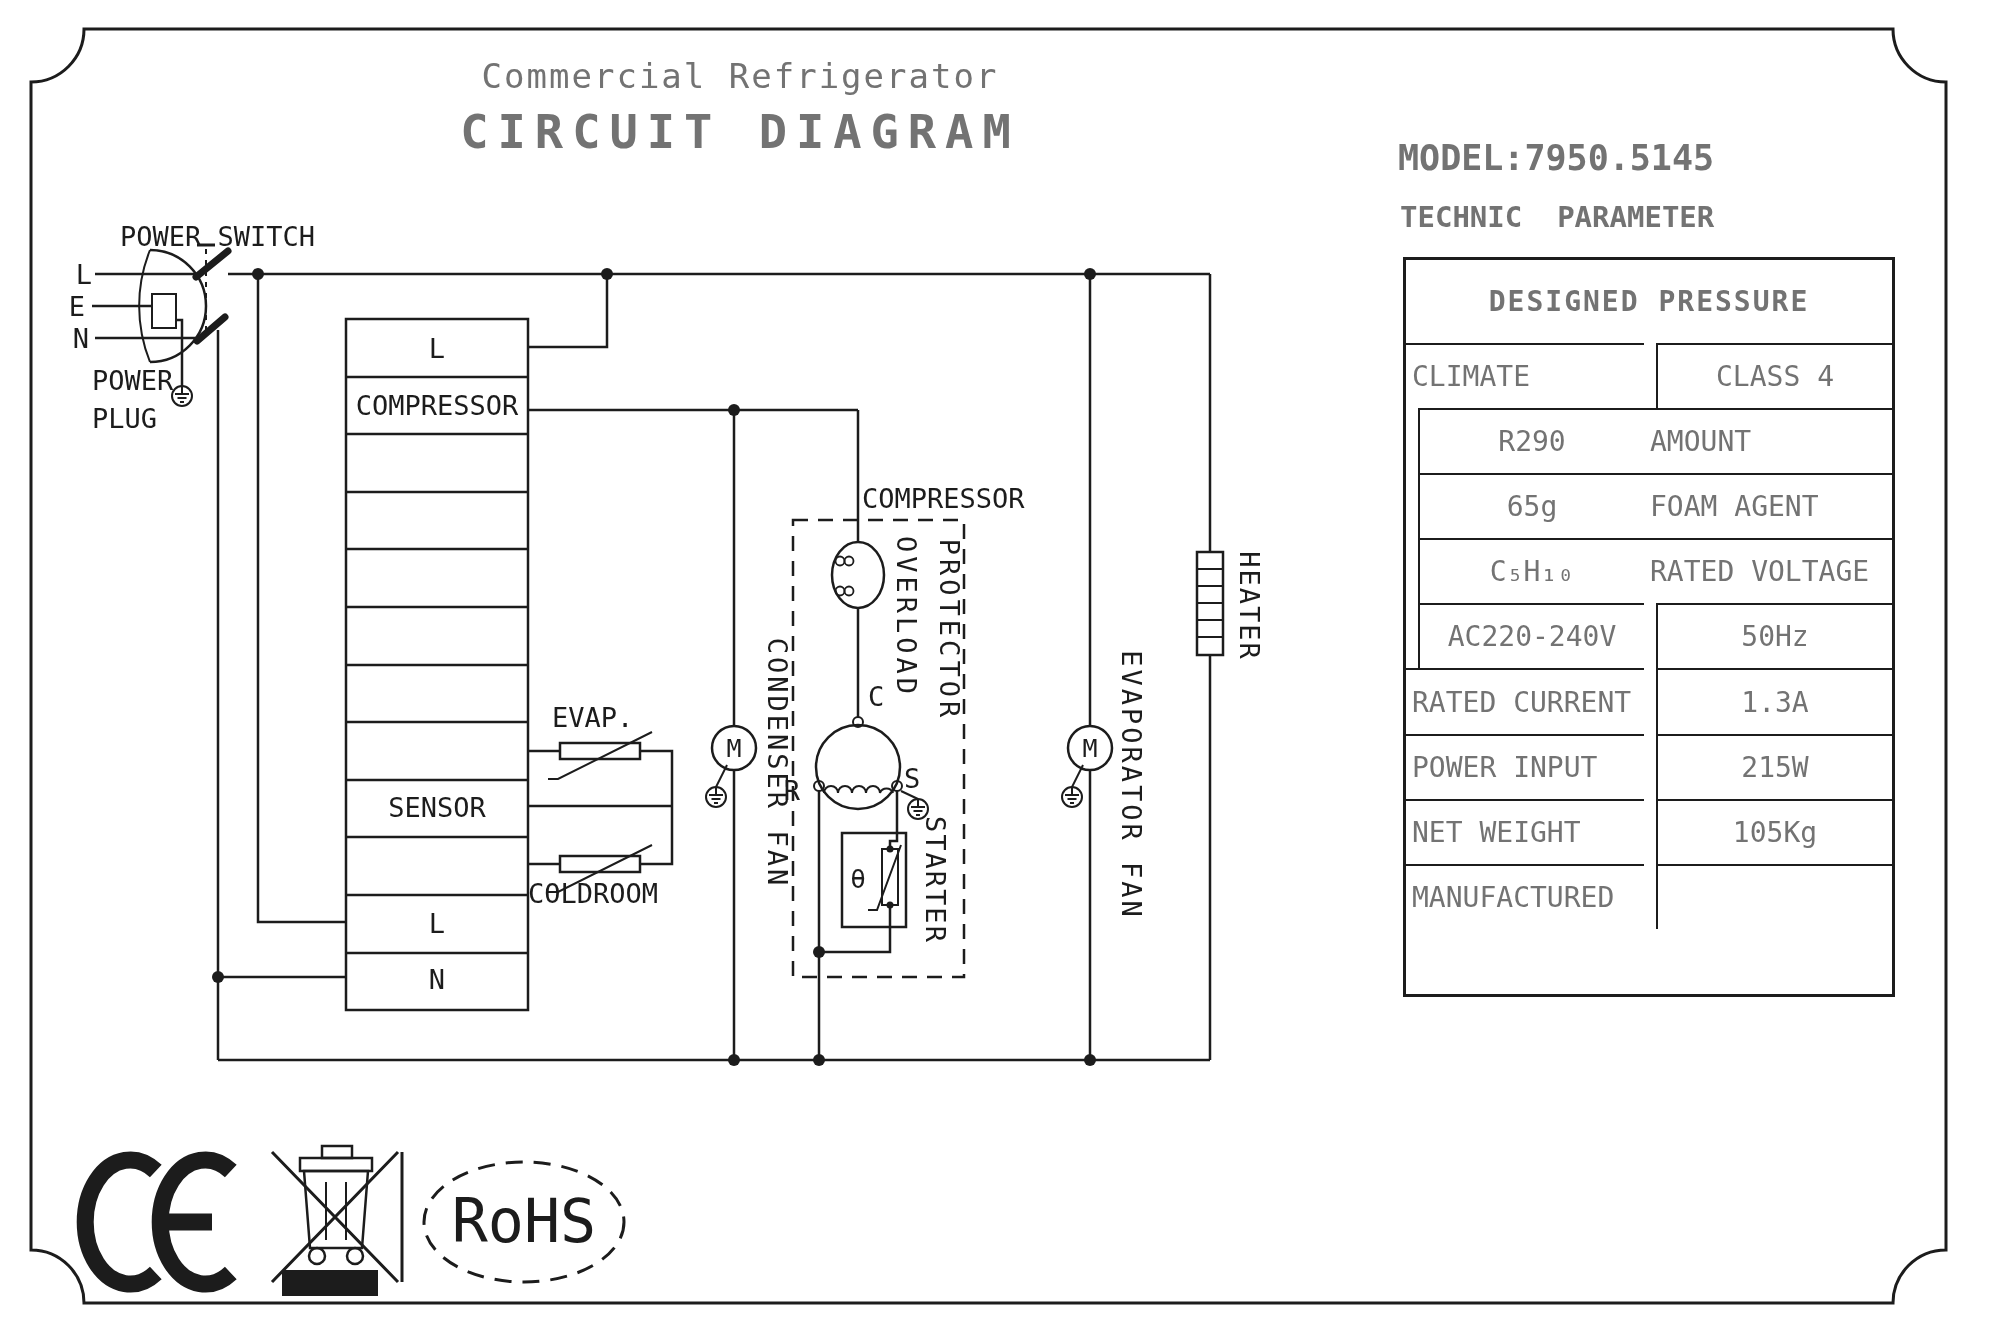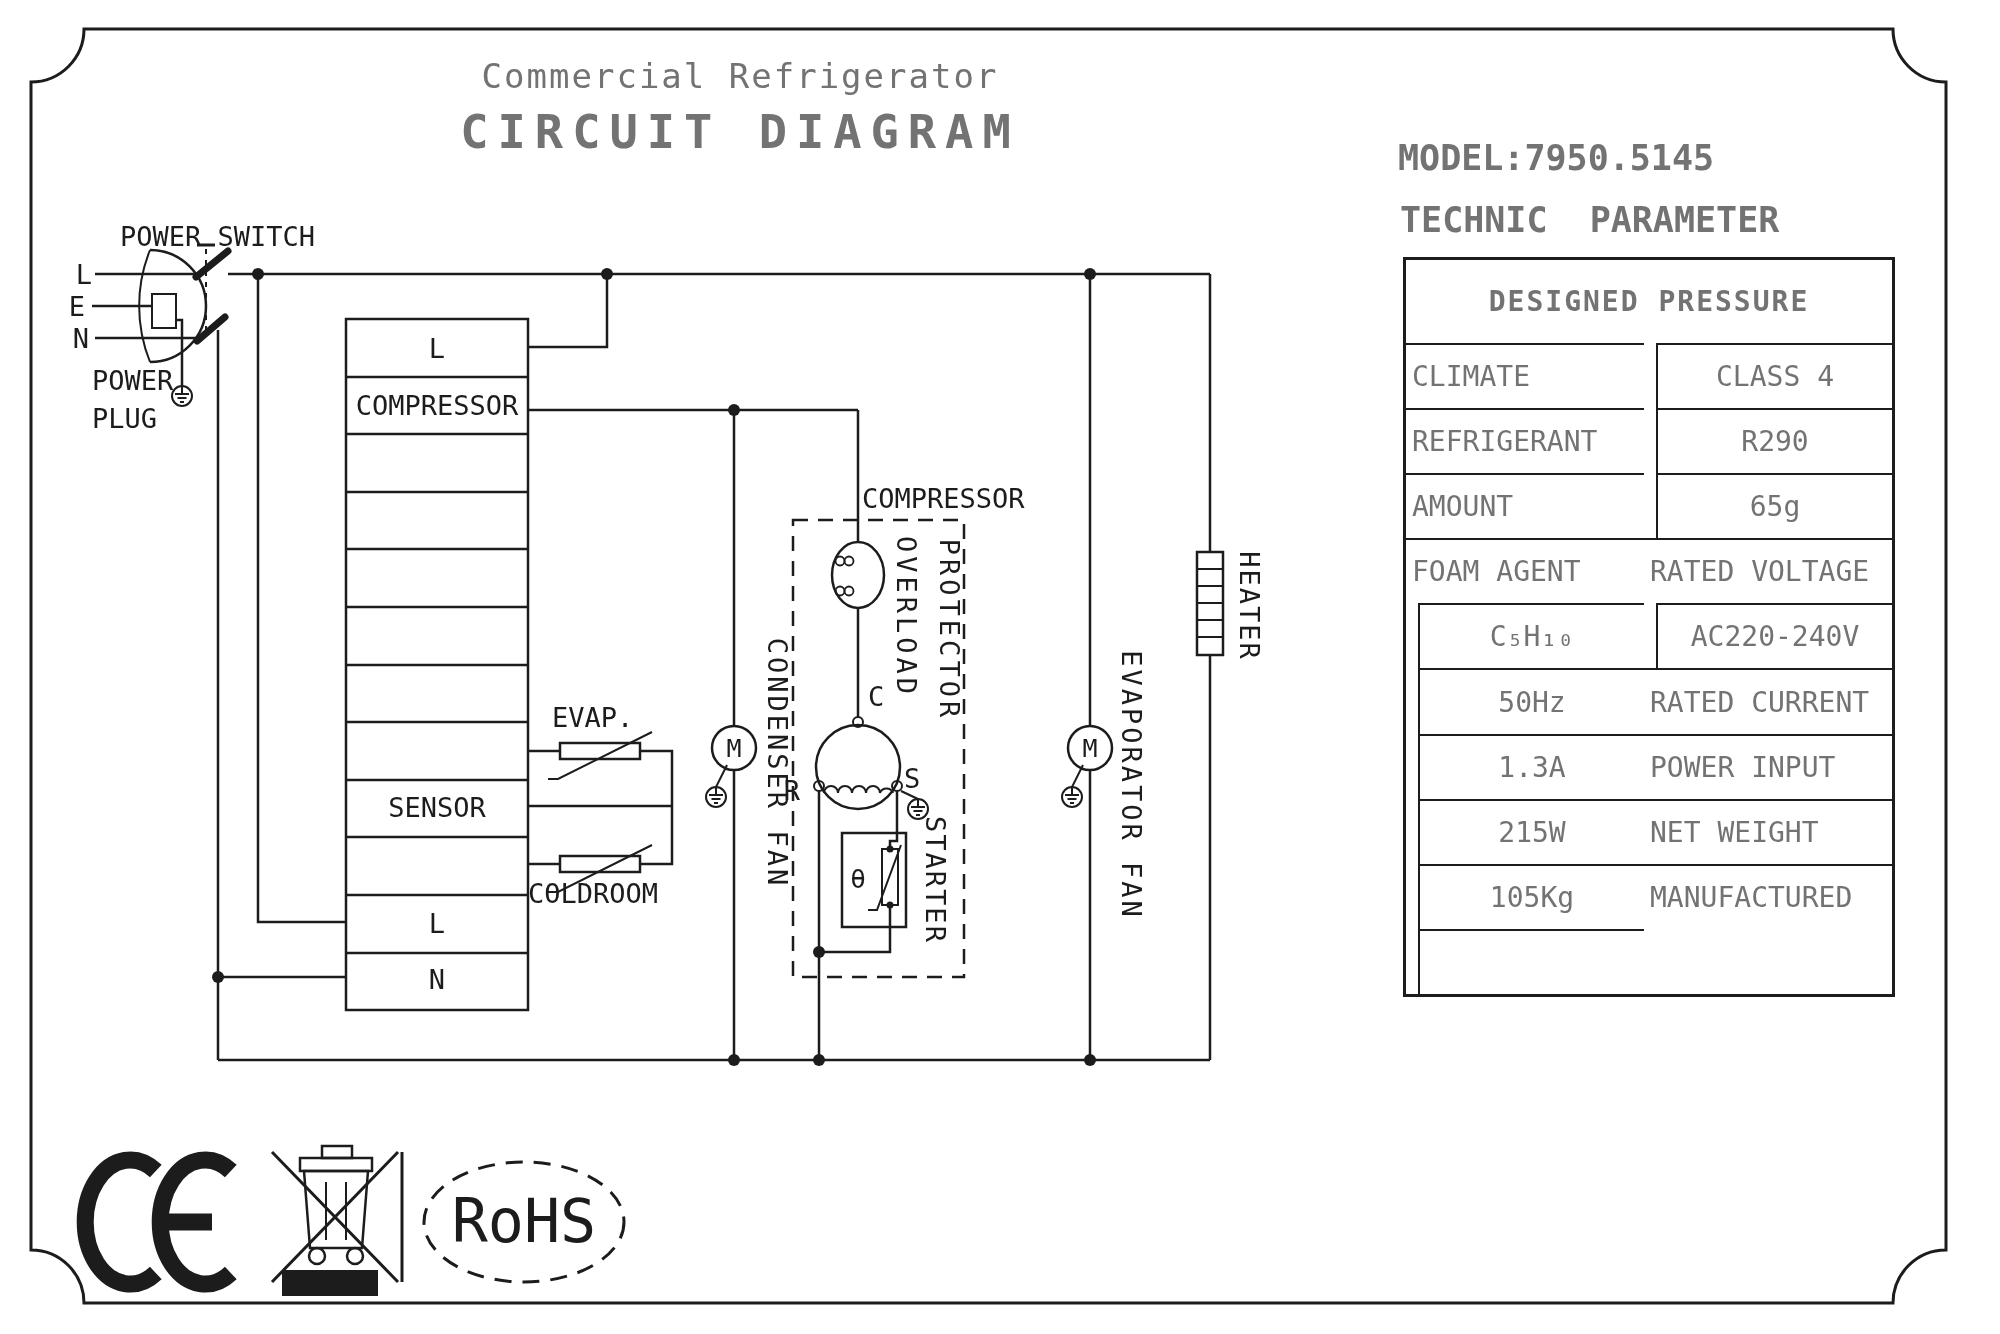--- a/index.html
+++ b/index.html
@@ -11,21 +11,21 @@
     color:#1c1c1c;
     overflow:hidden;
   }
   svg{position:absolute;left:0;top:0;}
   svg text{fill:#1c1c1c;font-family:"DejaVu Sans Mono","Liberation Mono",monospace;}
   .overlay{position:absolute;color:#737373;}
   .titleblock{left:380px;top:56px;width:720px;text-align:center;}
   .title-line1{font-size:34px;font-weight:500;letter-spacing:2px;white-space:pre;}
   .title-line2{font-size:47px;font-weight:600;letter-spacing:9px;margin-top:8px;white-space:pre;}
   .model-line{left:1398px;top:138px;font-size:35px;font-weight:600;white-space:pre;}
-  .technic-line{left:1400px;top:200px;font-size:35px;font-weight:600;white-space:pre;}
+  .technic-line{left:1400px;top:200px;font-size:29px;font-weight:600;white-space:pre;}
   .ptable{
     left:1403px;top:257px;width:492px;height:740px;
     border:3px solid #1c1c1c;
     display:grid;
     grid-template-columns:238px 1fr;
     grid-template-rows:83px repeat(10, 1fr);
     box-sizing:border-box;
     font-size:28px;font-weight:500;
   }
   .ptable .hdr{
@@ -252,30 +252,29 @@
 
   <div class="overlay model-line">MODEL:7950.5145</div>
   <div class="overlay technic-line">TECHNIC  PARAMETER</div>
 
   <div class="overlay ptable">
     <div class="hdr">DESIGNED PRESSURE</div>
 
     <div class="cell lab">CLIMATE</div>
     <div class="cell val">CLASS 4</div>
 
-    <div class="cell lab">REFRIGERANT</div>
     <div class="cell val">R290</div>
 
     <div class="cell lab">AMOUNT</div>
     <div class="cell val">65g</div>
 
     <div class="cell lab">FOAM AGENT</div>
+    <div class="cell val">C₅H₁₀</div>
+
     <div class="cell lab">RATED VOLTAGE</div>
-
-    <div class="cell val">C₅H₁₀</div>
     <div class="cell val">AC220-240V</div>
 
     <div class="cell val">50Hz</div>
 
     <div class="cell lab">RATED CURRENT</div>
     <div class="cell val">1.3A</div>
 
     <div class="cell lab">POWER INPUT</div>
     <div class="cell val">215W</div>
 

